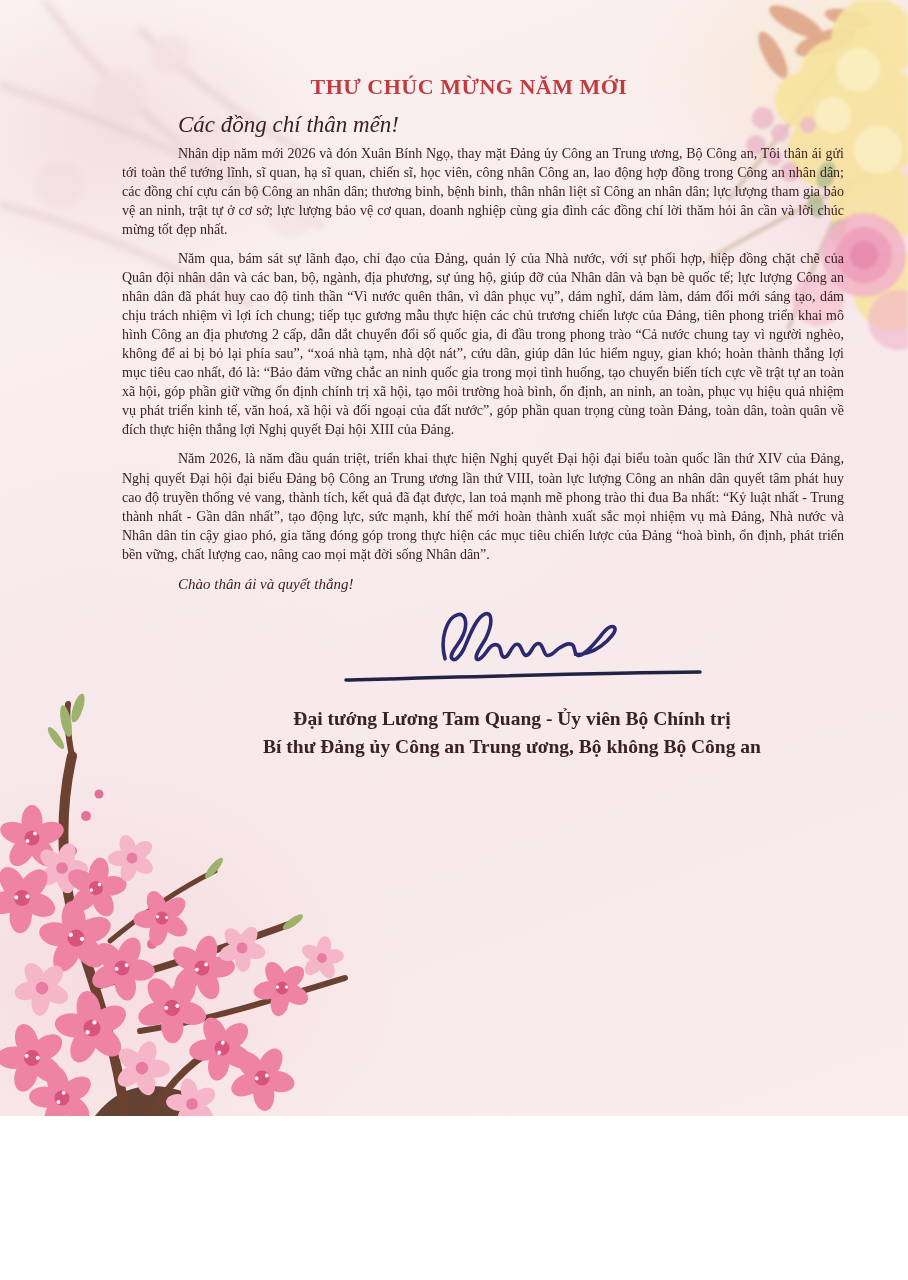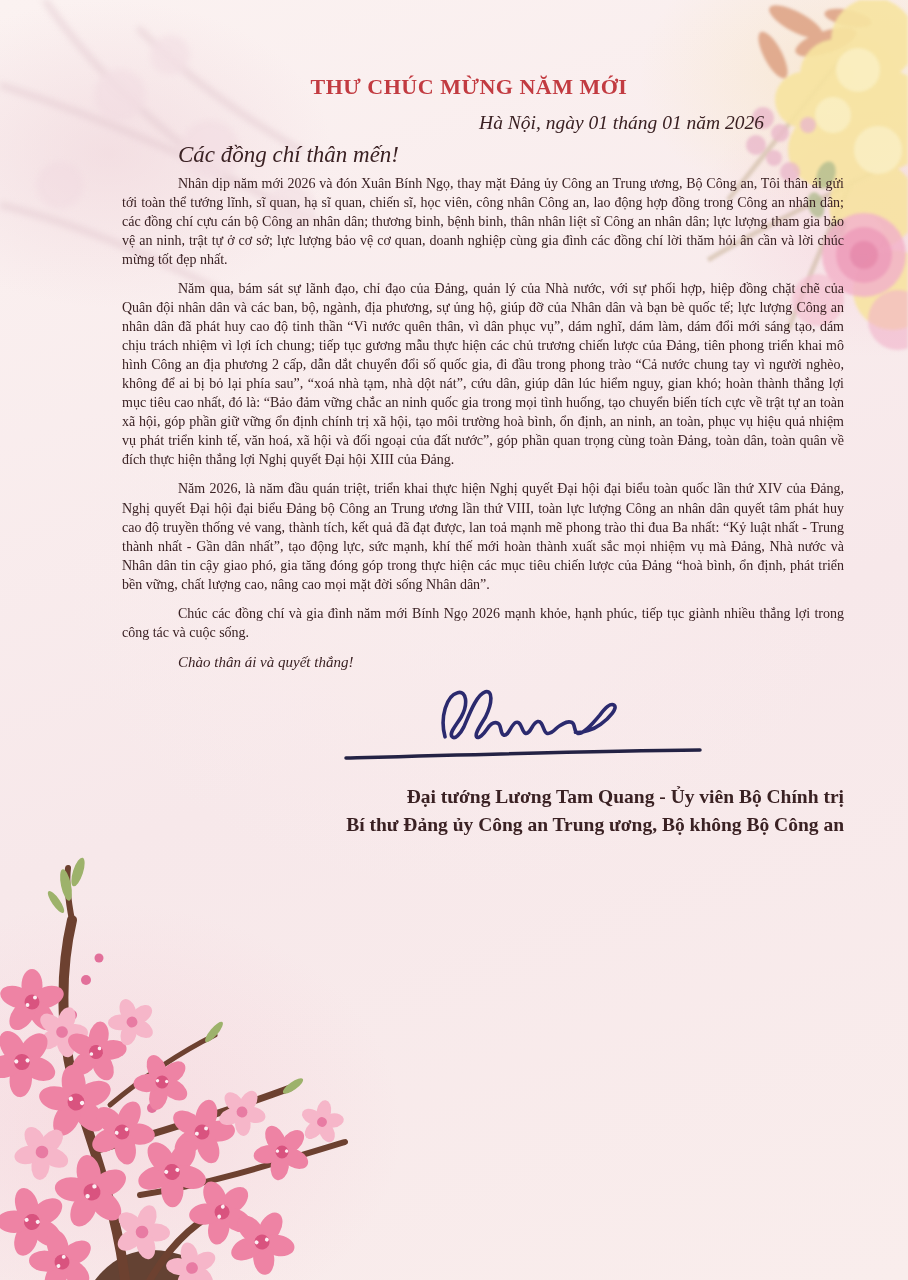--- a/index.html
+++ b/index.html
@@ -1,18 +1,18 @@
 <!DOCTYPE html>
 <html lang="vi"><head>
 <meta charset="utf-8">
 <style>
   html,body{margin:0;padding:0;}
   .page{
     position:relative;
-    width:908px;height:1280px;
+    width:908px;height:1116px;
     overflow:hidden;
     background:
       radial-gradient(ellipse 320px 220px at 12% 12%, rgba(232,195,205,.38), transparent 70%),
       radial-gradient(ellipse 280px 200px at 92% 6%, rgba(246,222,160,.35), transparent 70%),
       radial-gradient(ellipse 260px 200px at 97% 17%, rgba(240,180,200,.30), transparent 70%),
       radial-gradient(ellipse 420px 320px at 12% 88%, rgba(242,172,192,.22), transparent 70%),
       radial-gradient(ellipse 500px 400px at 50% 45%, rgba(250,238,238,.6), transparent 80%),
       linear-gradient(160deg,#fbf2f1 0%,#f7e8ea 55%,#f9edec 100%);
     font-family:"Liberation Serif","DejaVu Serif",serif;
   }
@@ -59,21 +59,21 @@
   }
   .signature-block{
     margin-top:10px;
     display:flex;flex-direction:column;align-items:center;
   }
   .signature-scribble{margin-left:85px;}
   .signature-underline{margin:-6px 0 0 80px;}
   .footer{
     margin-top:22px;
     padding-left:58px;
-    text-align:right;
+    text-align:center;
     font-weight:bold;
     font-size:19.5px;
     line-height:1.45;
   }
 </style>
 </head>
 <body>
 
 <div class="page">
 
@@ -211,28 +211,26 @@
     <use href="#pfd" transform="translate(222,362) scale(1.5) rotate(-25)"></use>
     <use href="#pfd" transform="translate(282,302) scale(1.3) rotate(45)"></use>
     <use href="#pfl" transform="translate(322,272) scale(1.1) rotate(10)"></use>
     <use href="#pfd" transform="translate(262,392) scale(1.5) rotate(30)"></use>
     <use href="#pfd" transform="translate(62,412) scale(1.5) rotate(-15)"></use>
     <use href="#pfl" transform="translate(192,418) scale(1.3) rotate(60)"></use>
   </svg>
 
   <div class="content">
     <h1 class="title">THƯ CHÚC MỪNG NĂM MỚI</h1>
-    <div class="dateline">Hà Nội, ngày 01 tháng 01 năm 2026</div>
     <div class="salutation">Các đồng chí thân mến!</div>
 
     <div>
         <p class="para"><span class="seg">Nhân dịp năm mới 2026 và đón Xuân Bính Ngọ, thay mặt Đảng ủy Công an Trung ương, Bộ Công an, Tôi thân ái gửi tới toàn thể tướng lĩnh, sĩ quan, hạ sĩ quan, chiến sĩ, học viên, công nhân Công an, lao động hợp đồng trong Công an nhân dân; các đồng chí cựu cán bộ Công an nhân dân; thương binh, bệnh binh, thân nhân liệt sĩ Công an nhân dân; lực lượng tham gia bảo vệ an ninh, trật tự ở cơ sở; lực lượng bảo vệ cơ quan, doanh nghiệp cùng gia đình các đồng chí lời thăm hỏi ân cần và lời chúc mừng tốt đẹp nhất.</span></p>
         <p class="para"><span class="seg">Năm qua, bám sát sự lãnh đạo, chỉ đạo của Đảng, quản lý của Nhà nước, với sự phối hợp, hiệp đồng chặt chẽ của Quân đội nhân dân và các ban, bộ, ngành, địa phương, sự ủng hộ, giúp đỡ của Nhân dân và bạn bè quốc tế; lực lượng Công an nhân dân đã phát huy cao độ tinh thần “Vì nước quên thân, vì dân phục vụ”, dám nghĩ, dám làm, dám đổi mới sáng tạo, dám chịu trách nhiệm vì lợi ích chung; tiếp tục gương mẫu thực hiện các chủ trương chiến lược của Đảng, tiên phong triển khai mô hình Công an địa phương 2 cấp, dẫn dắt chuyển đổi số quốc gia, đi đầu trong phong trào “Cả nước chung tay vì người nghèo, không để ai bị bỏ lại phía sau”, “xoá nhà tạm, nhà dột nát”, cứu dân, giúp dân lúc hiểm nguy, gian khó; hoàn thành thắng lợi mục tiêu cao nhất, đó là: </span><span class="seg italic">“Bảo đảm vững chắc an ninh quốc gia trong mọi tình huống, tạo chuyển biến tích cực về trật tự an toàn xã hội, góp phần giữ vững ổn định chính trị xã hội, tạo môi trường hoà bình, ổn định, an ninh, an toàn, phục vụ hiệu quả nhiệm vụ phát triển kinh tế, văn hoá, xã hội và đối ngoại của đất nước”</span><span class="seg">, góp phần quan trọng cùng toàn Đảng, toàn dân, toàn quân về đích thực hiện thắng lợi Nghị quyết Đại hội XIII của Đảng.</span></p>
         <p class="para"><span class="seg">Năm 2026, là năm đầu quán triệt, triển khai thực hiện Nghị quyết Đại hội đại biểu toàn quốc lần thứ XIV của Đảng, Nghị quyết Đại hội đại biểu Đảng bộ Công an Trung ương lần thứ VIII, toàn lực lượng Công an nhân dân quyết tâm phát huy cao độ truyền thống vẻ vang, thành tích, kết quả đã đạt được, lan toả mạnh mẽ phong trào thi đua Ba nhất: </span><span class="seg italic">“Kỷ luật nhất - Trung thành nhất - Gần dân nhất”</span><span class="seg">, tạo động lực, sức mạnh, khí thế mới hoàn thành xuất sắc mọi nhiệm vụ mà Đảng, Nhà nước và Nhân dân tin cậy giao phó, gia tăng đóng góp trong thực hiện các mục tiêu chiến lược của Đảng </span><span class="seg italic">“hoà bình, ổn định, phát triển bền vững, chất lượng cao, nâng cao mọi mặt đời sống Nhân dân”</span><span class="seg">.</span></p>
-        <p class="para"><span class="seg">Chúc các đồng chí và gia đình năm mới Bính Ngọ 2026 mạnh khỏe, hạnh phúc, tiếp tục giành nhiều thắng lợi trong công tác và cuộc sống.</span></p>
       </div>
 
     <div class="closing">Chào thân ái và quyết thắng!</div>
 
     <div class="signature-block">
       <svg class="signature-scribble" width="220" height="72" viewBox="0 0 220 80">
         <path d="M20,62 C14,40 22,16 34,13 C44,10 46,26 38,40 C32,50 24,58 28,62 C31,65 37,59 41,51
                  C47,37 55,15 65,12 C73,10 73,24 65,40 C59,50 53,58 55,62 C57,65 63,59 67,53
                  C71,47 75,45 79,47 C83,49 81,58 85,60 C91,62 93,48 99,46 C105,44 105,56 109,58
                  C115,60 117,46 123,45 C129,44 129,56 133,58 C139,60 143,52 147,50

